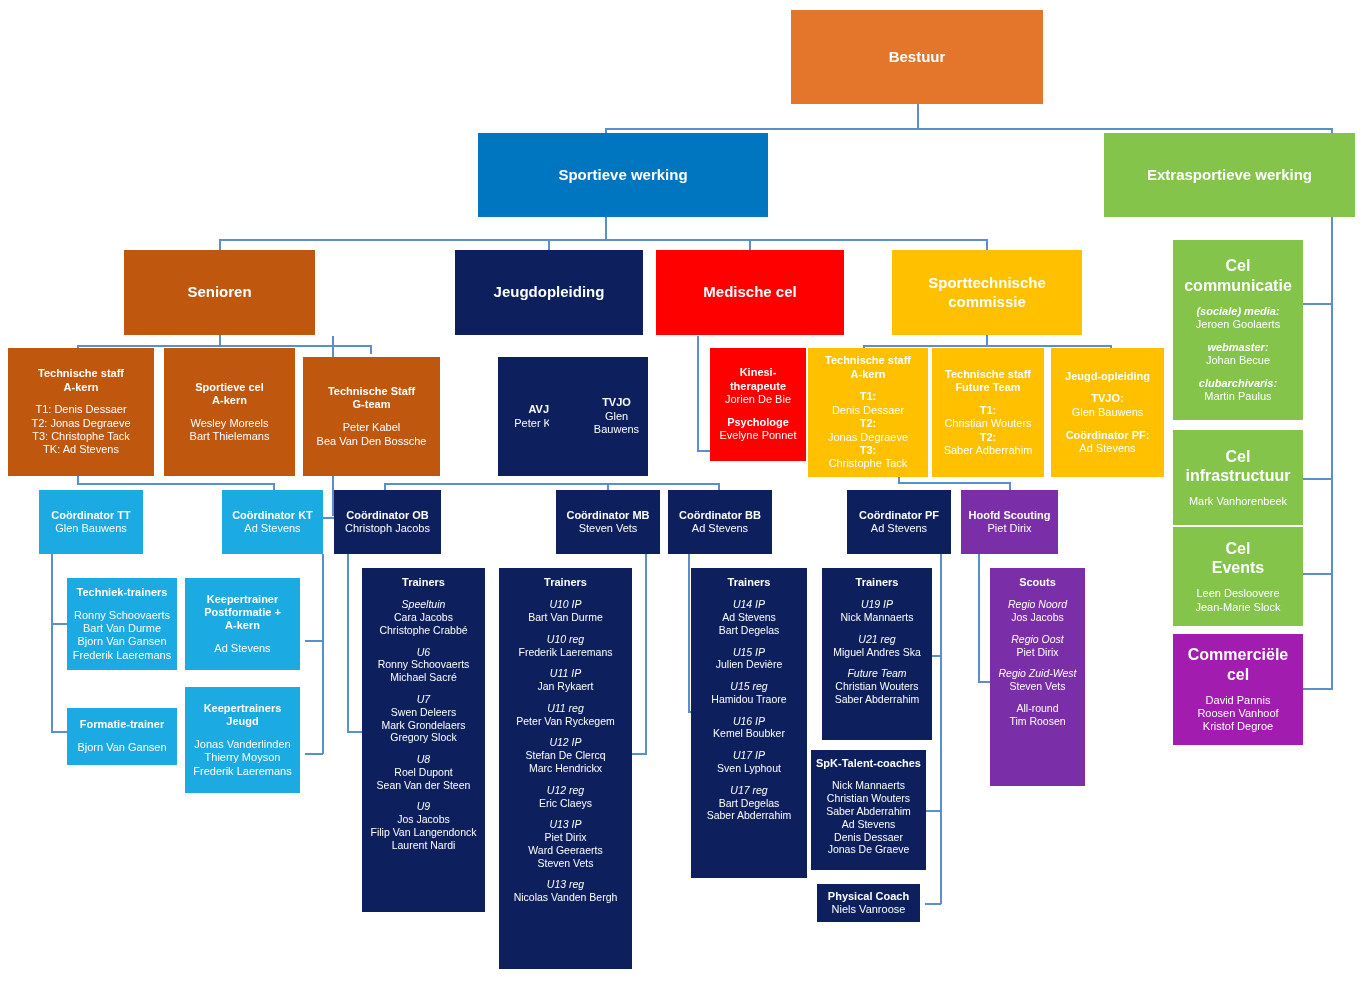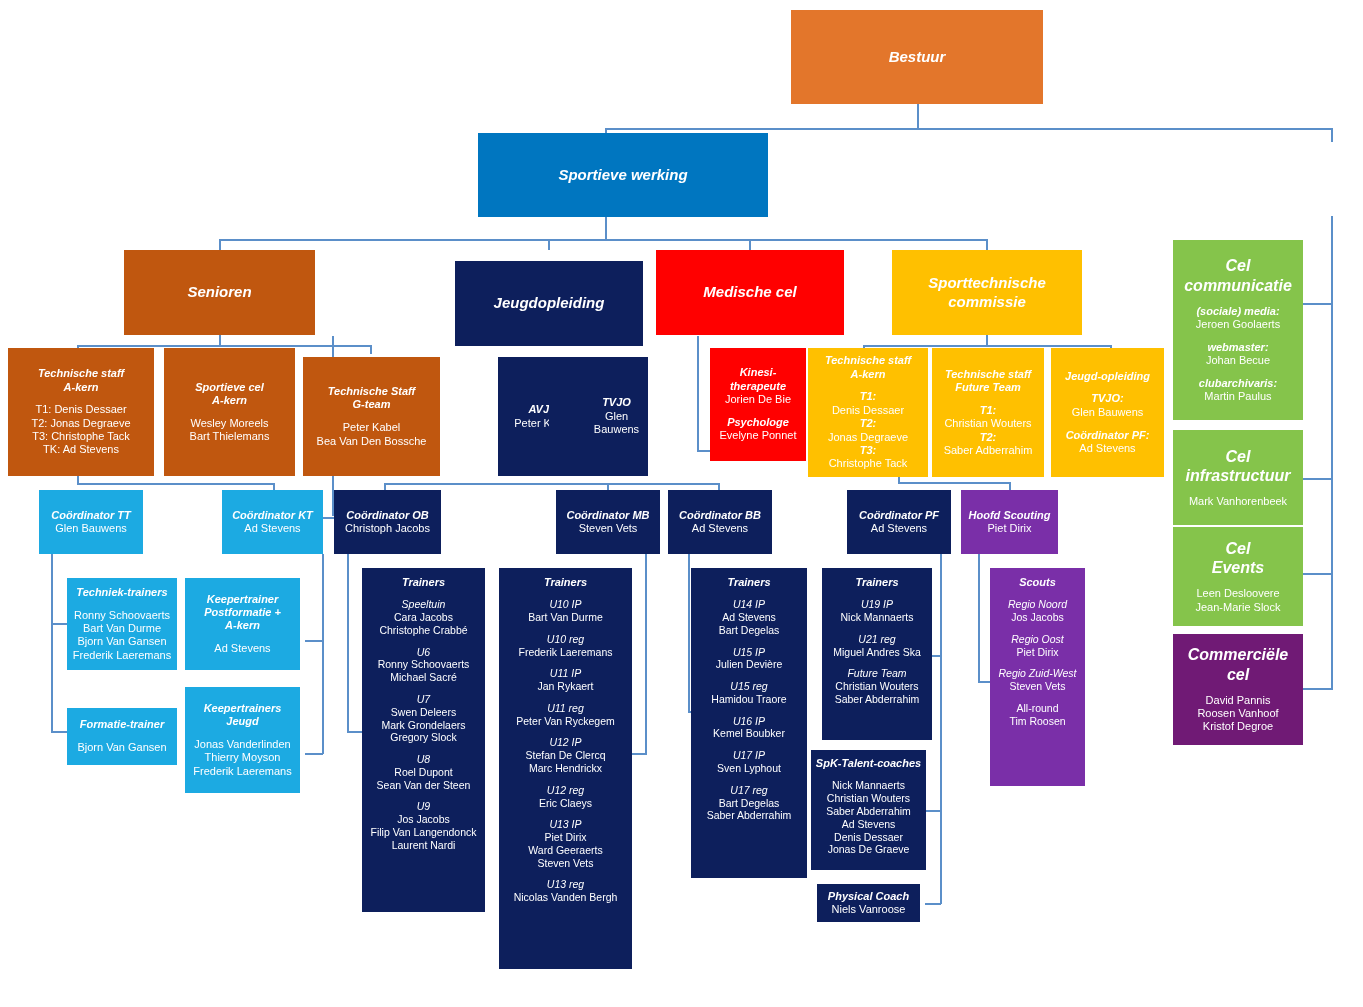--- a/index.html
+++ b/index.html
@@ -1,21 +1,21 @@
 <!DOCTYPE html>
 <html><head>
 <meta charset="utf-8">
 <style>
   html,body{margin:0;padding:0;background:#ffffff;}
   body{font-family:"Liberation Sans", sans-serif;}
   #canvas{position:relative;width:1363px;height:1007px;background:#ffffff;overflow:hidden;}
   .box{position:absolute;box-sizing:border-box;color:#ffffff;text-align:center;
        display:flex;flex-direction:column;align-items:center;justify-content:center;
        line-height:1.22;overflow:hidden;}
-  .box .ttl{font-weight:bold;font-style:italic;}
+  .box .ttl{font-weight:bold;}
   .box .sub{font-weight:normal;}
   .box .ital{font-style:italic;font-weight:bold;}
   .box .italn{font-style:italic;font-weight:normal;}
   .gap{height:.85em;}
   .line{position:absolute;background:#5b8fc9;}
   .hl{height:2px;}
   .vl{width:2px;}
   .big{font-size:15px;}
   .med{font-size:16px;}
   .sm{font-size:11px;}
@@ -101,26 +101,29 @@
   <div class="line hl" style="left:978px;top:681px;width:13px;"></div>
 
   <div class="box big" style="left:791px;top:10px;width:252px;height:94px;background:#E3762B;">
     <span class="ttl">Bestuur</span>
   </div>
 
   <div class="box big" style="left:478px;top:133px;width:290px;height:84px;background:#0076C0;">
     <span class="ttl">Sportieve werking</span>
   </div>
 
+  <div class="box big" style="left:1104px;top:133px;width:251px;height:84px;background:#85C44B;">
+    <span class="ttl">Extrasportieve werking</span>
+  </div>
 
   <div class="box big" style="left:124px;top:250px;width:191px;height:85px;background:#C0570F;">
     <span class="ttl">Senioren</span>
   </div>
 
-  <div class="box big" style="left:455px;top:250px;width:188px;height:85px;background:#0D1F5C;margin-top:11px;">
+  <div class="box big" style="left:455px;top:250px;width:188px;height:85px;background:#0D1F5C;">
     <span class="ttl">Jeugdopleiding</span>
   </div>
 
   <div class="box big" style="left:656px;top:250px;width:188px;height:85px;background:#FF0000;">
     <span class="ttl">Medische cel</span>
   </div>
 
   <div class="box big" style="left:892px;top:250px;width:190px;height:85px;background:#FFC000;white-space:pre-line;">
     <span class="ttl">Sporttechnische commissie</span>
   </div>
@@ -224,21 +227,21 @@
   </div>
 
   <div class="box sm" style="left:1173px;top:527px;width:130px;height:99px;background:#85C44B;">
     <span class="ttl med" style="white-space:pre-line">Cel
 Events</span>
     <span class="gap"></span>
     <span class="sub">Leen Desloovere</span>
     <span class="sub">Jean-Marie Slock</span>
   </div>
 
-  <div class="box sm" style="left:1173px;top:634px;width:130px;height:111px;background:#701a75;">
+  <div class="box sm" style="left:1173px;top:634px;width:130px;height:111px;background:#a21caf;">
     <span class="ttl med" style="white-space:pre-line">Commerciële
 cel</span>
     <span class="gap"></span>
     <span class="sub">David Pannis</span>
     <span class="sub">Roosen Vanhoof</span>
     <span class="sub">Kristof Degroe</span>
   </div>
 
   <div class="box sm" style="left:39px;top:490px;width:104px;height:64px;background:#1CAAE2;">
     <span class="ttl">Coördinator  TT</span>

